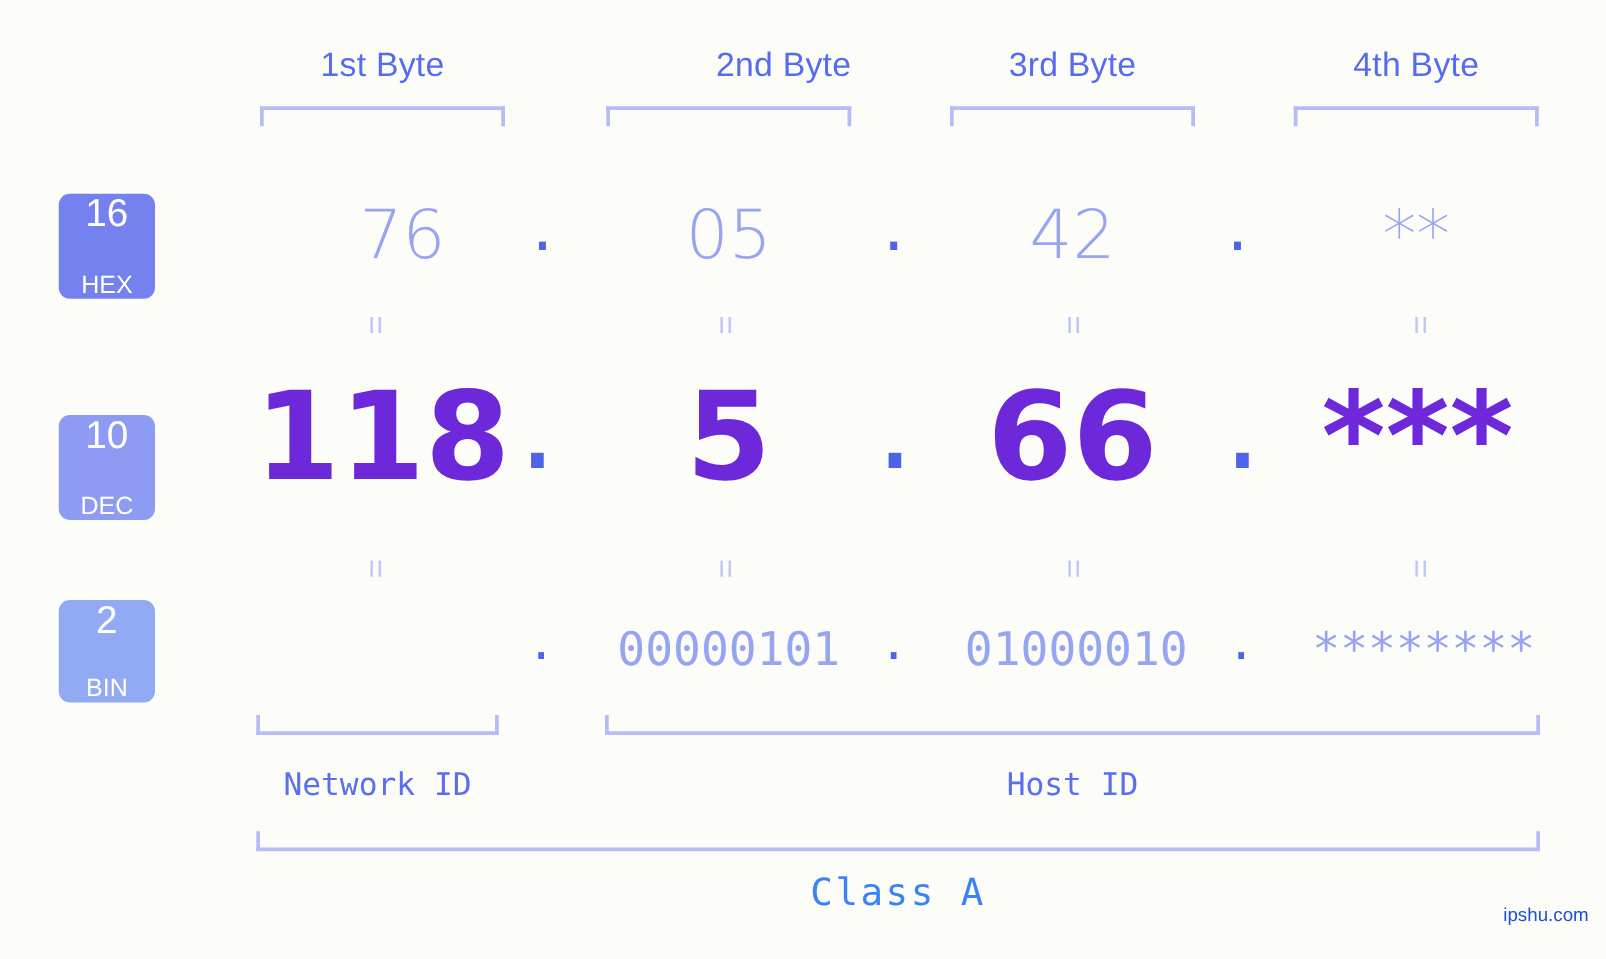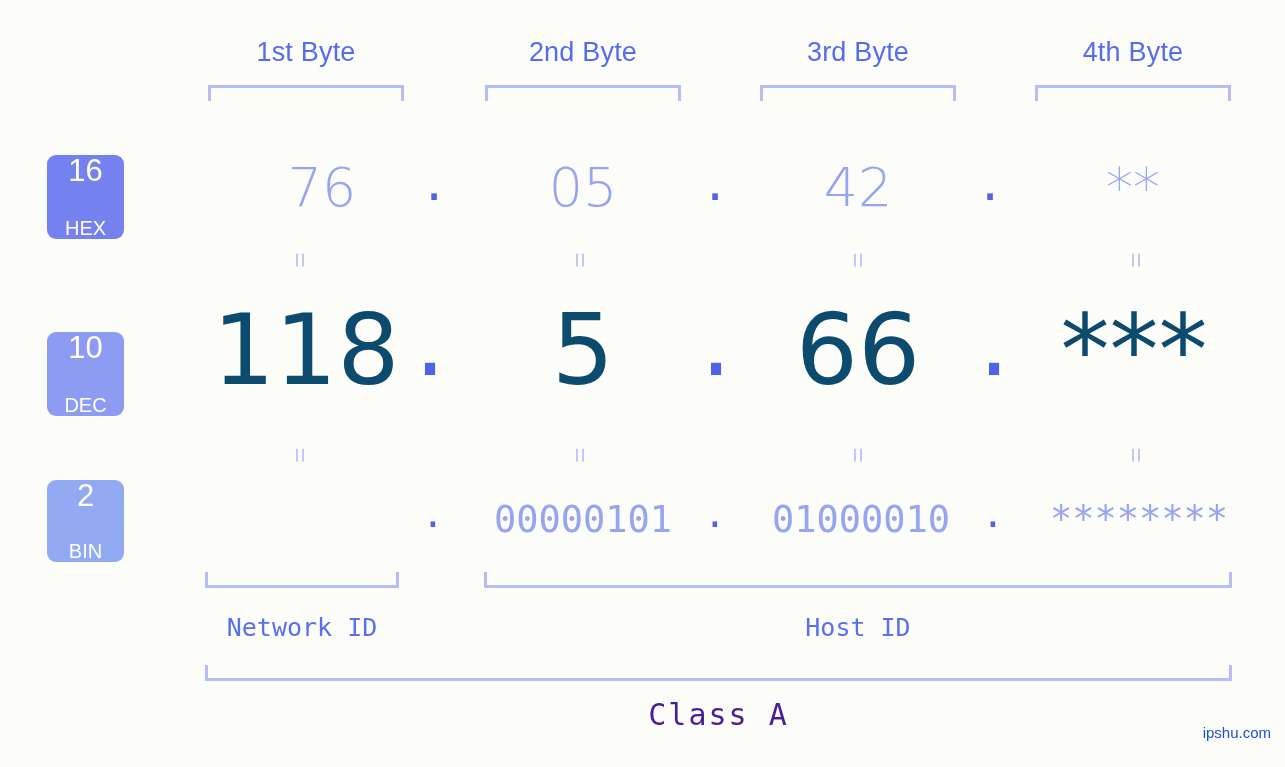--- a/index.html
+++ b/index.html
@@ -122,23 +122,23 @@
     text-align: center;
     font-family: "DejaVu Sans", sans-serif;
   }
 
   
   .dec-val {
     top: 295px;
     height: 110px;
     line-height: 110px;
     font-size: 98px;
-    color: #0c4a6e;
-    font-family: "DejaVu Sans", sans-serif;
-    font-weight: 400;
+    color: #6d28d9;
+    font-family: "DejaVu Sans", sans-serif;
+    font-weight: 700;
   }
   .dec-dot {
     position: absolute;
     top: 295px;
     height: 110px;
     line-height: 92px;
     font-size: 98px;
     color: #4f63e8;
     text-align: center;
     font-family: "DejaVu Sans", sans-serif;
@@ -171,21 +171,21 @@
     text-align: center;
     color: #5a6ff0;
     font-size: 25px;
     line-height: 30px;
     font-family: "DejaVu Sans Mono", monospace;
     white-space: nowrap;
   }
   .class-label {
     position: absolute;
     text-align: center;
-    color: #4c1d95;
+    color: #3b82f6;
     font-size: 30px;
     line-height: 38px;
     font-family: "DejaVu Sans Mono", monospace;
     letter-spacing: 2px;
     white-space: nowrap;
   }
 
   
   .watermark {
     position: absolute;
@@ -196,21 +196,21 @@
     font-family: Liberation Sans, sans-serif;
     letter-spacing: 0px;
   }
 </style>
 </head>
 <body>
 
 <div class="stage">
 
   <div class="byte-label" style="left:208px; width:196px;">1st Byte</div>
-  <div class="byte-label" style="left:485px; width:196px;">2nd Byte</div>
+  <div class="byte-label" style="left:485px; width:196px;text-align:right;">2nd Byte</div>
   <div class="byte-label" style="left:760px; width:196px;">3rd Byte</div>
   <div class="byte-label" style="left:1035px; width:196px;">4th Byte</div>
 
   <div class="bracket-top" style="left:208px; top:85px; width:196px;"></div>
   <div class="bracket-top" style="left:485px; top:85px; width:196px;"></div>
   <div class="bracket-top" style="left:760px; top:85px; width:196px;"></div>
   <div class="bracket-top" style="left:1035px; top:85px; width:196px;"></div>
 
   <div class="badge" id="badge-hex">
     <span class="num">16</span>

